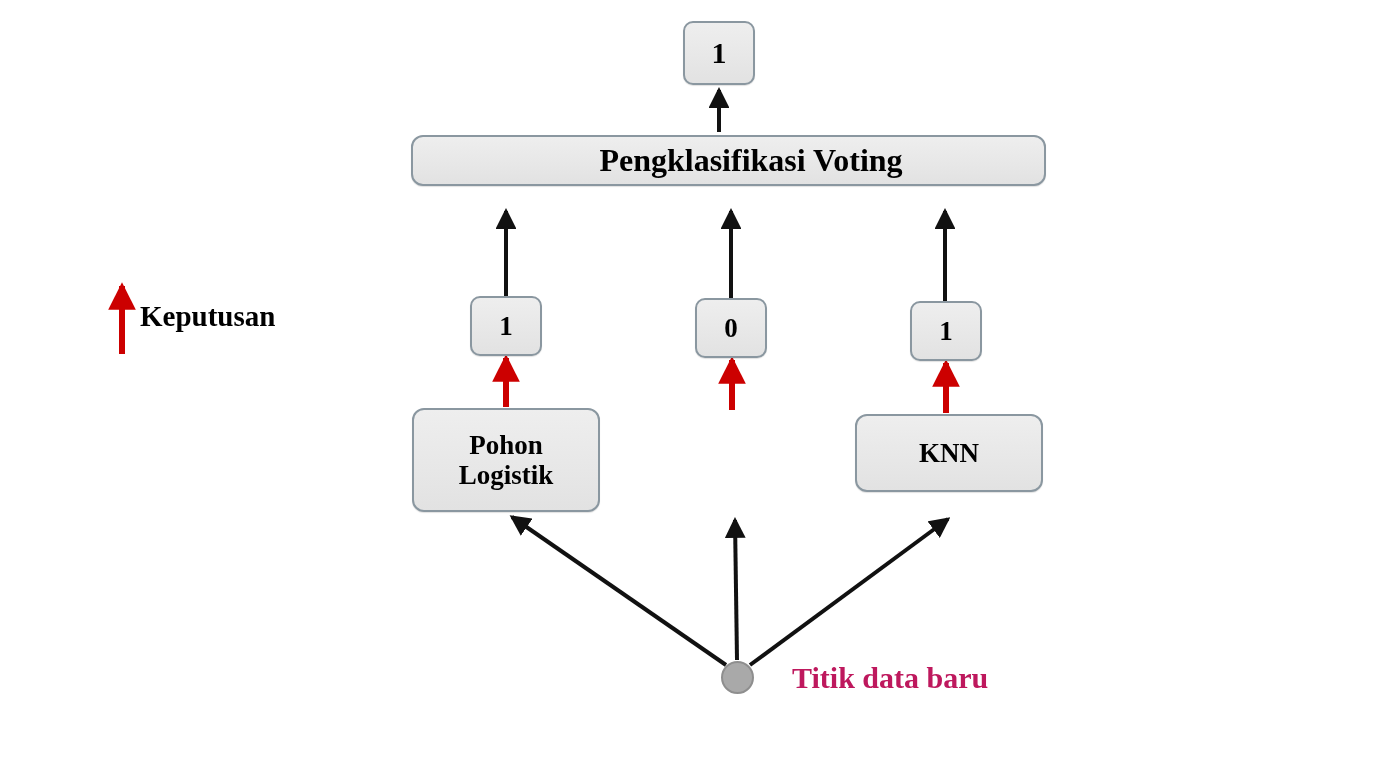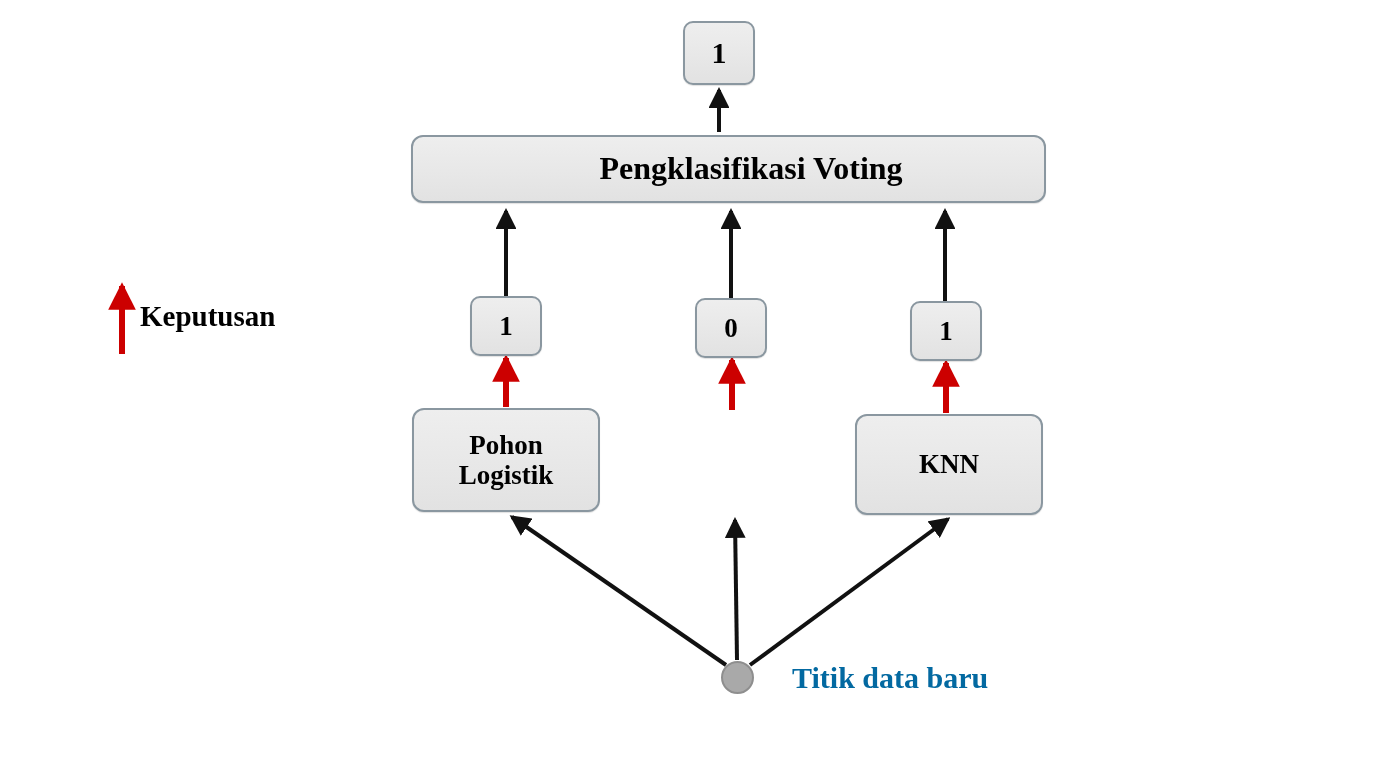--- a/index.html
+++ b/index.html
@@ -66,21 +66,21 @@
   .legend-label {
     font-size: 29px;
     font-weight: bold;
     color: #000000;
     white-space: nowrap;
   }
   .datapoint-label {
     position: absolute;
     font-size: 30px;
     font-weight: bold;
-    color: #0369a1;
+    color: #be185d;
     white-space: nowrap;
   }
   .dot {
     position: absolute;
     border-radius: 50%;
     background: #a9a9a9;
     border: 2px solid #8e8e8e;
     box-sizing: border-box;
   }
 </style>
@@ -123,21 +123,21 @@
 
     <g>
       <line x1="122" y1="354" x2="122" y2="286" stroke="#cc0000" stroke-width="6" marker-end="url(#arrowRed)"></line>
     </g>
   </svg>
 
   <div class="node small value-box" style="left:683px; top:21px; width:72px; height:64px;">
     <span>1</span>
   </div>
 
-  <div class="node voting-box" style="left:411px; top:135px; width:635px; height:68px;padding-left:45px;">
+  <div class="node voting-box" style="left:411px; top:135px; width:635px; height:51px;padding-left:45px;">
     <span>Pengklasifikasi Voting</span>
   </div>
 
   <div class="node small pred-box" style="left:470px; top:296px; width:72px; height:60px;">
     <span>1</span>
   </div>
 
   <div class="node small pred-box" style="left:695px; top:298px; width:72px; height:60px;">
     <span>0</span>
   </div>
@@ -145,21 +145,21 @@
   <div class="node small pred-box" style="left:910px; top:301px; width:72px; height:60px;">
     <span>1</span>
   </div>
 
   <div class="node model-box" style="left:412px; top:408px; width:188px; height:104px; flex-direction:column;">
     <span>Pohon</span>
     <span>Logistik</span>
   </div>
 
 
-  <div class="node model-box" style="left:855px; top:414px; width:188px; height:101px;">
+  <div class="node model-box" style="left:855px; top:414px; width:188px; height:78px;">
     <span>KNN</span>
   </div>
 
   <div class="dot" style="left:721px; top:661px; width:33px; height:33px;"></div>
 
   <div class="datapoint-label" style="left:792px; top:661px;">Titik data baru</div>
 
   <div class="legend" style="left:140px; top:300px;">
     <span class="legend-label">Keputusan</span>
   </div>

